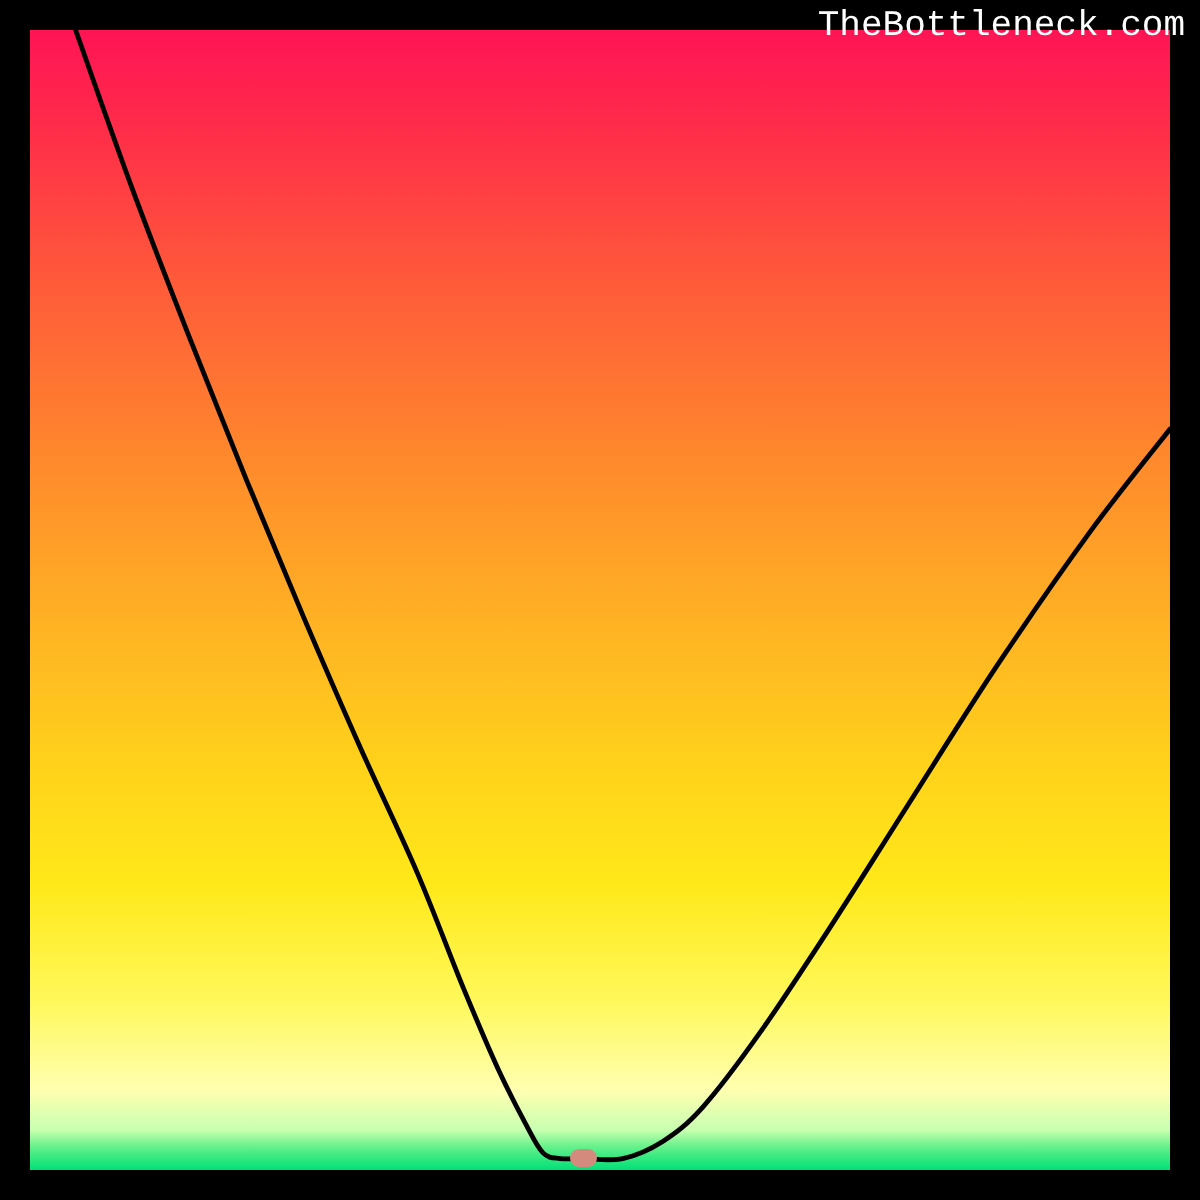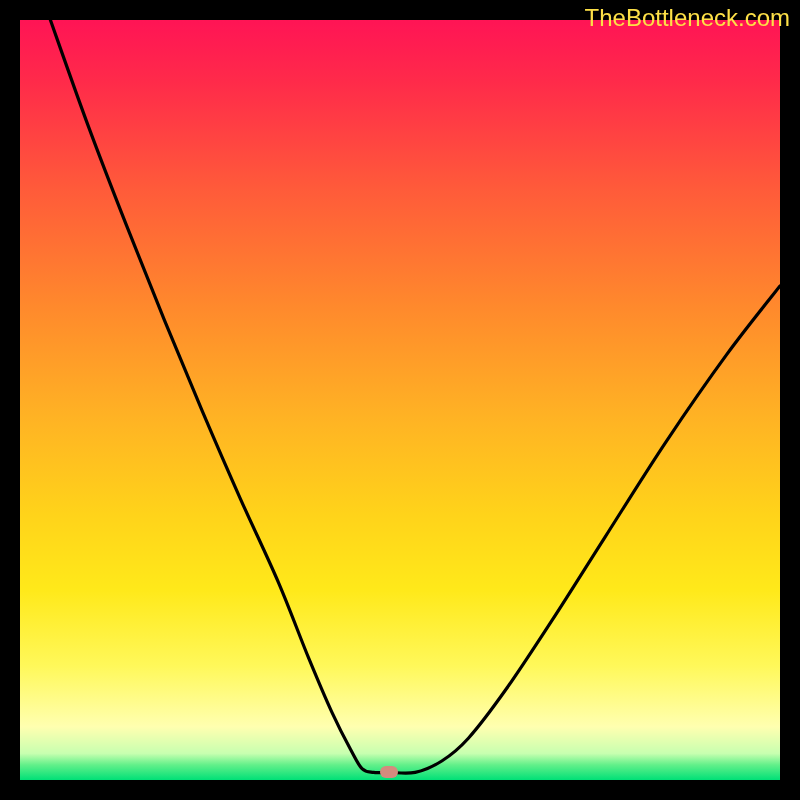--- a/index.html
+++ b/index.html
@@ -10,24 +10,24 @@
   .container {
     width: 800px;
     height: 800px;
     position: relative;
     background: #000;
   }
   .watermark {
     position: absolute;
     top: 4px;
     right: 10px;
-    font-family: Liberation Sans, sans-serif;
+    font-family: Liberation Mono, monospace;
     font-size: 24px;
     font-weight: 500;
-    color: #fde047;
+    color: #ffffff;
     z-index: 10;
   }
   .plot-area {
     position: absolute;
     left: 20px;
     top: 20px;
     width: 760px;
     height: 760px;
     overflow: hidden;
   }

